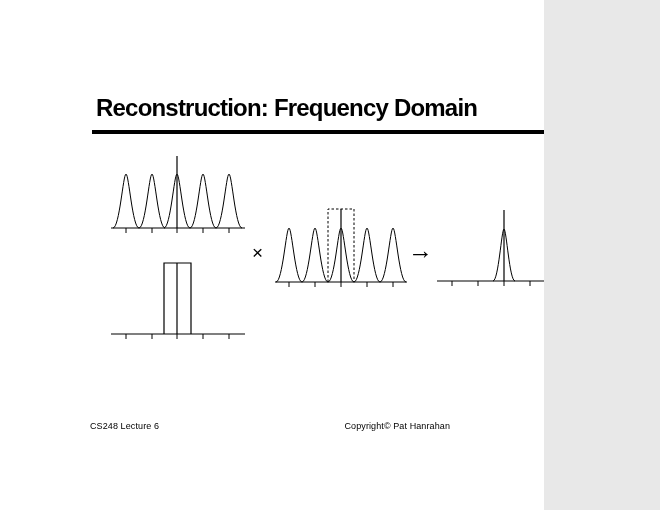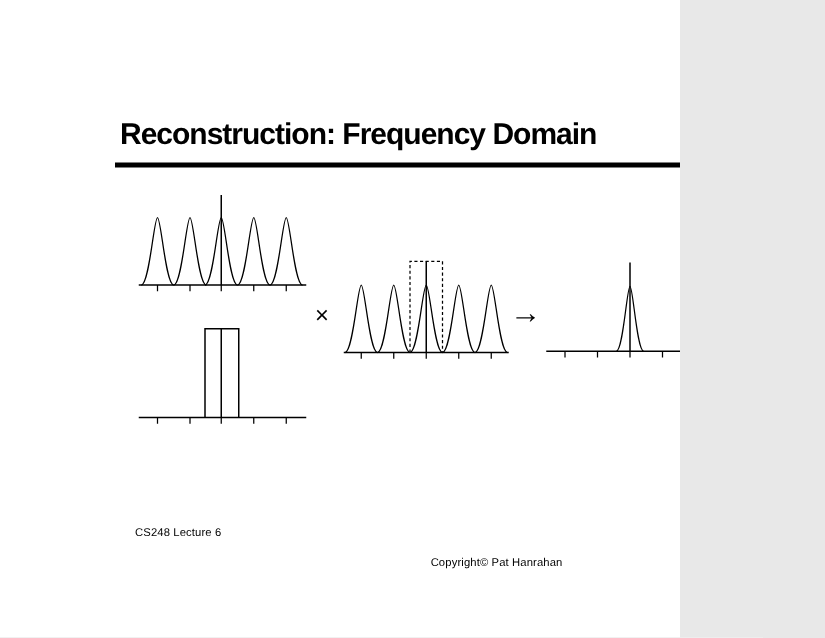--- a/index.html
+++ b/index.html
@@ -41,22 +41,22 @@
   .op-multiply { left: 252px; top: 243px; font-size: 19px; }
   .op-arrow    { left: 408px; top: 238px; font-size: 25px; }
   .footer {
     position: absolute;
     top: 422px;
     font-size: 9px;
     line-height: 1.1;
     letter-spacing: 0.1px;
     white-space: nowrap;
   }
-  .footer-left  { left: 108px; }
-  .footer-right { right: 94px; margin-top: 24px; }
+  .footer-left  { left: 90px; }
+  .footer-right { right: 94px; }
 </style>
 </head>
 <body>
 
 <div class="slide" style="background: rgb(255, 255, 255);">
 
   <h1 class="title">Reconstruction: Frequency Domain</h1>
 
   <div class="title-rule"></div>
 

